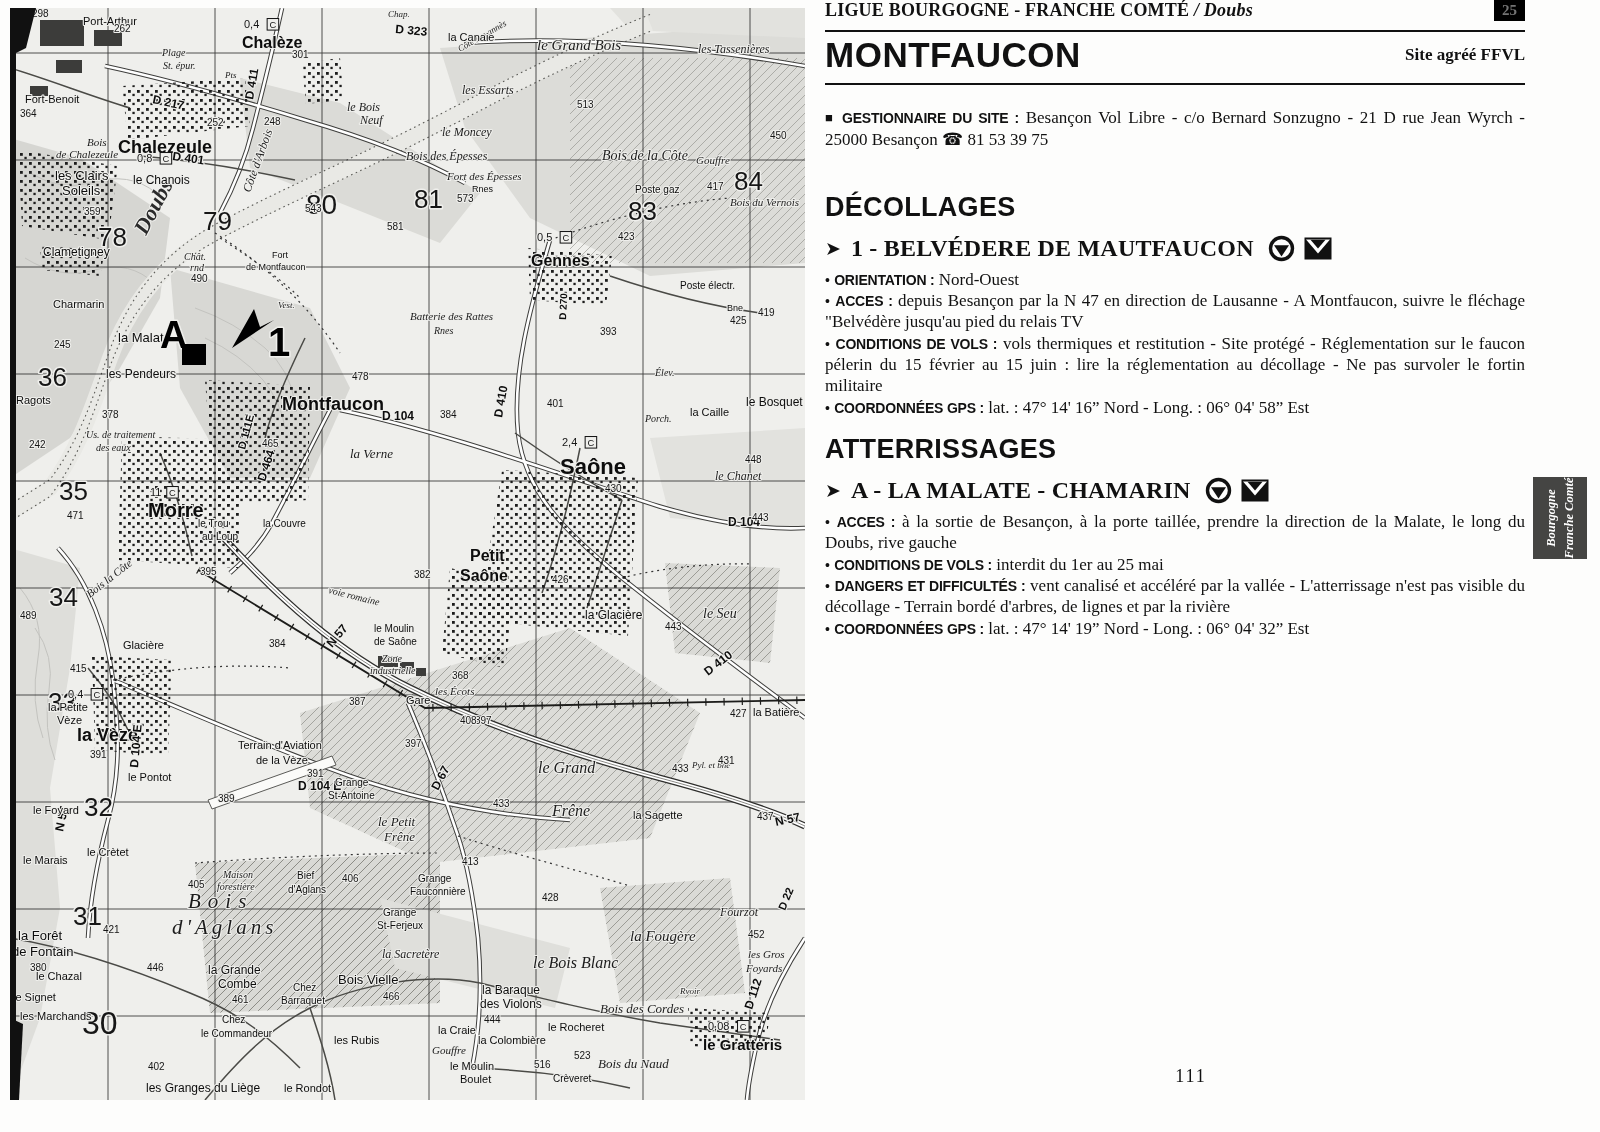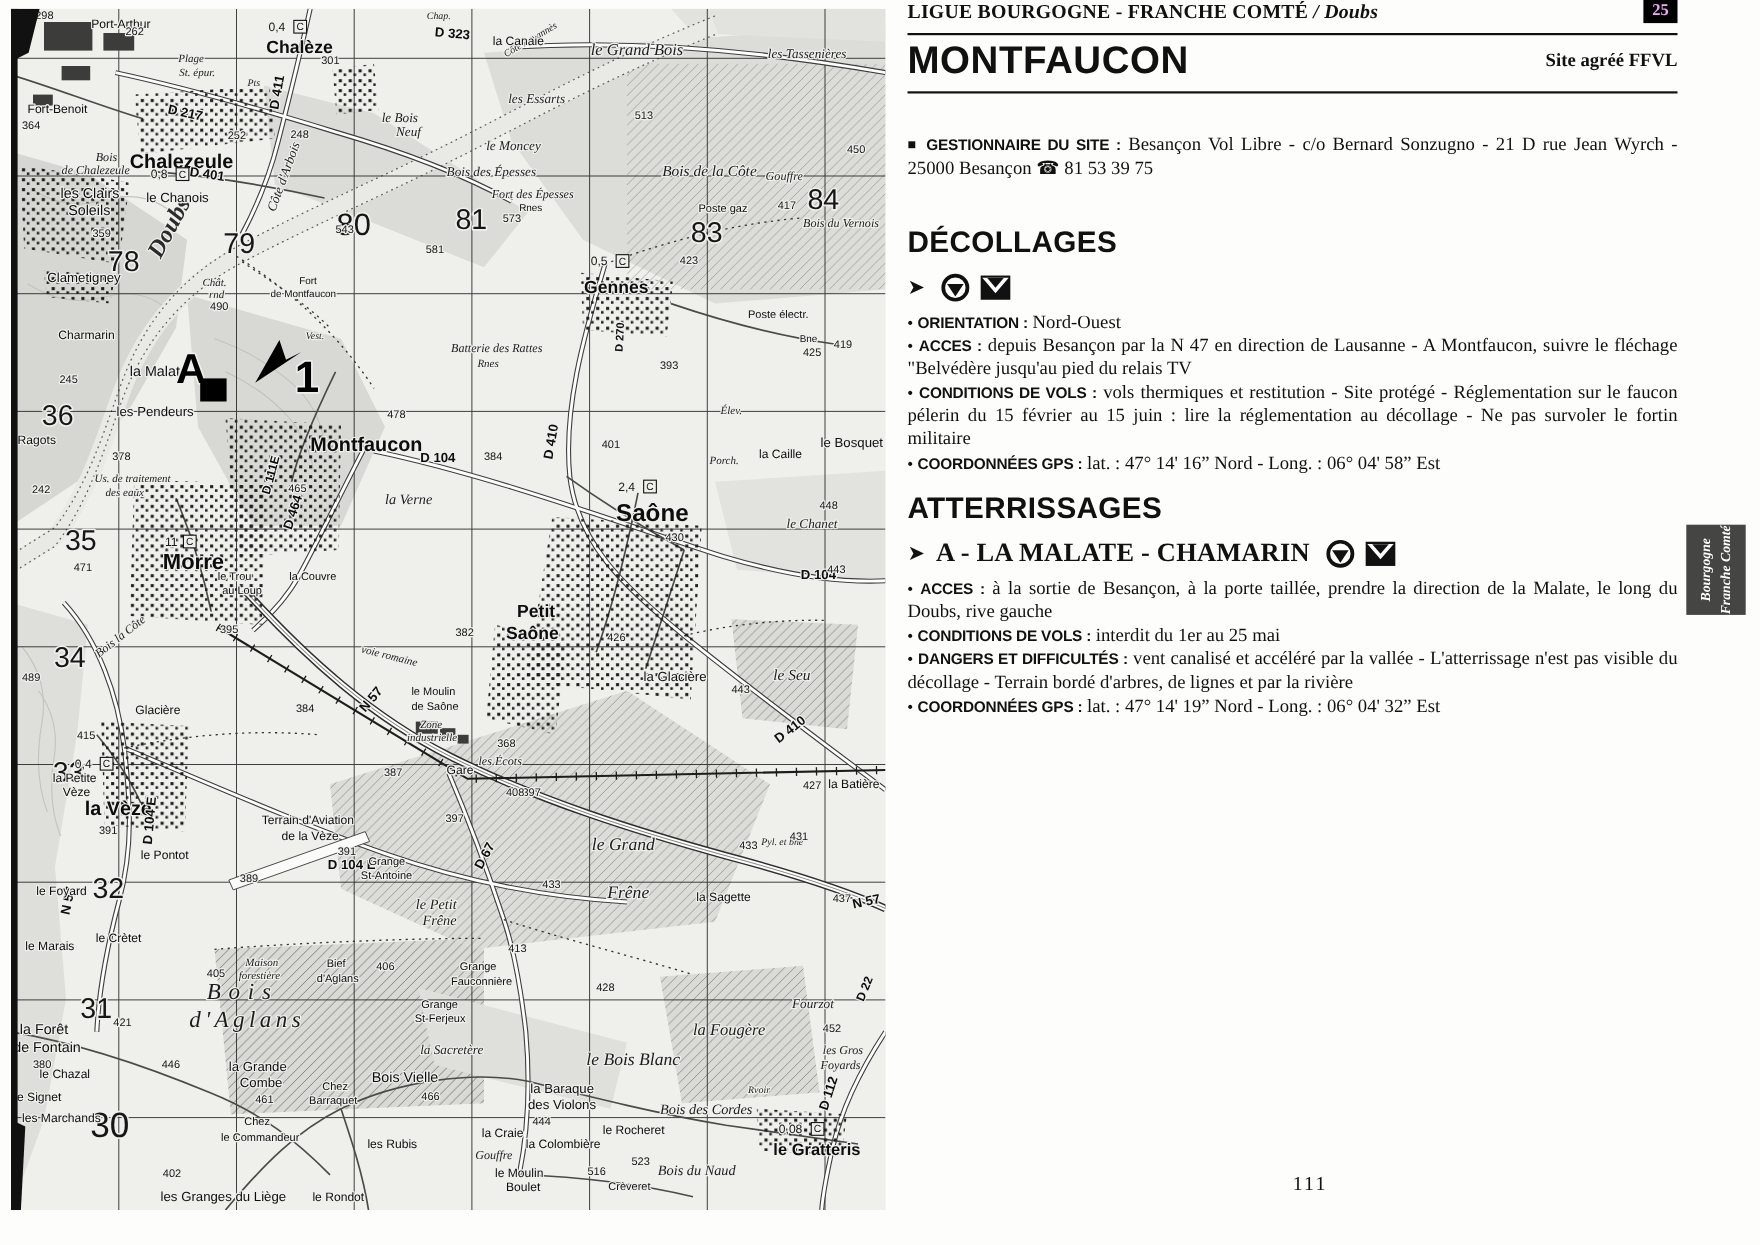--- a/index.html
+++ b/index.html
@@ -15,28 +15,28 @@
   .ml-num{font-family:"Liberation Sans",sans-serif;fill:#161616;}
   .ml-grid{font-family:"Liberation Sans",sans-serif;fill:#161616;stroke-width:3px;}
   .ml-road{font-family:"Liberation Sans",sans-serif;font-weight:700;fill:#0d0d0d;}
   .ml-river{font-family:"Liberation Serif",serif;font-style:italic;font-weight:700;fill:#2b2b2b;}
   .ml-marker{font-family:"Liberation Sans",sans-serif;font-weight:900;fill:#000;stroke-width:3px;}
   
   #col{position:absolute;left:825px;top:0;width:700px;}
   .hdr-row{display:flex;justify-content:space-between;align-items:flex-end;}
   .region{font-weight:700;font-size:18px;letter-spacing:.2px;}
   .region .dept{font-style:italic;}
-  .badge{background:#000;color:#f0abfc;font-weight:700;font-size:15px;
+  .badge{background:#000;color:#737373;font-weight:700;font-size:15px;
          padding:1px 8px;line-height:19px;font-family:"Liberation Serif",serif;}
   .rule{border:none;border-top:2.4px solid #111;margin:9px 0 0 0;}
   .title-row{display:flex;justify-content:space-between;align-items:flex-start;margin-top:5px;}
   .site-title{font-family:"Liberation Sans",sans-serif;font-weight:900;font-size:35px;
               letter-spacing:.5px;line-height:1.05;}
   .approval{font-weight:700;font-size:17px;padding-top:8px;text-align:right;}
-  .manager{margin-top:35px;font-size:17px;line-height:1.32;text-align:justify;}
+  .manager{margin-top:22px;font-size:17px;line-height:1.32;text-align:justify;}
   .lab{font-family:"Liberation Sans",sans-serif;font-weight:700;font-size:14px;letter-spacing:-0.2px;}
   .sq{font-size:13px;position:relative;top:-1px;}
   .section-h{font-family:"Liberation Sans",sans-serif;font-weight:900;font-size:27px;
              letter-spacing:.3px;margin-top:40px;}
   .section-h2{margin-top:16px;}
   .site-row{display:flex;align-items:center;gap:10px;margin-top:12px;}
   .marker{font-size:19px;line-height:1;}
   .site-name{font-weight:700;font-size:24px;letter-spacing:.2px;white-space:nowrap;}
   .site-icons{display:flex;gap:9px;align-items:center;margin-left:4px;}
   .details{margin-top:7px;}
@@ -498,20 +498,21 @@
       <span class="sq">■</span>
       <span class="lab">GESTIONNAIRE DU SITE :</span>
       <span>Besançon Vol Libre - c/o Bernard Sonzugno - 21 D rue Jean Wyrch - 25000 Besançon</span>
       <span>☎</span>
       <span>81 53 39 75</span>
     </div>
 
     <div class="section-h">DÉCOLLAGES</div>
     <div class="site-row">
       <span class="marker">➤</span>
+      <span class="site-name">1 - BELVÉDERE DE MAUTFAUCON</span>
       <span class="site-icons">
         <svg width="27" height="27" viewBox="0 0 27 27">
           <circle cx="13.5" cy="13.5" r="11" fill="none" stroke="#111" stroke-width="3.4"></circle>
           <polygon points="6,10.2 21,10.2 13.5,21.5" fill="#111"></polygon>
         </svg>
         <svg width="28" height="25" viewBox="0 0 28 25">
           <rect x="0.5" y="1.5" width="27" height="22" fill="#111"></rect>
           <polygon points="2,3.5 26,3.5 14,17.5" fill="#fff"></polygon>
           <polygon points="6.5,3.8 21.5,3.8 14,12.5" fill="#111"></polygon>
         </svg>

